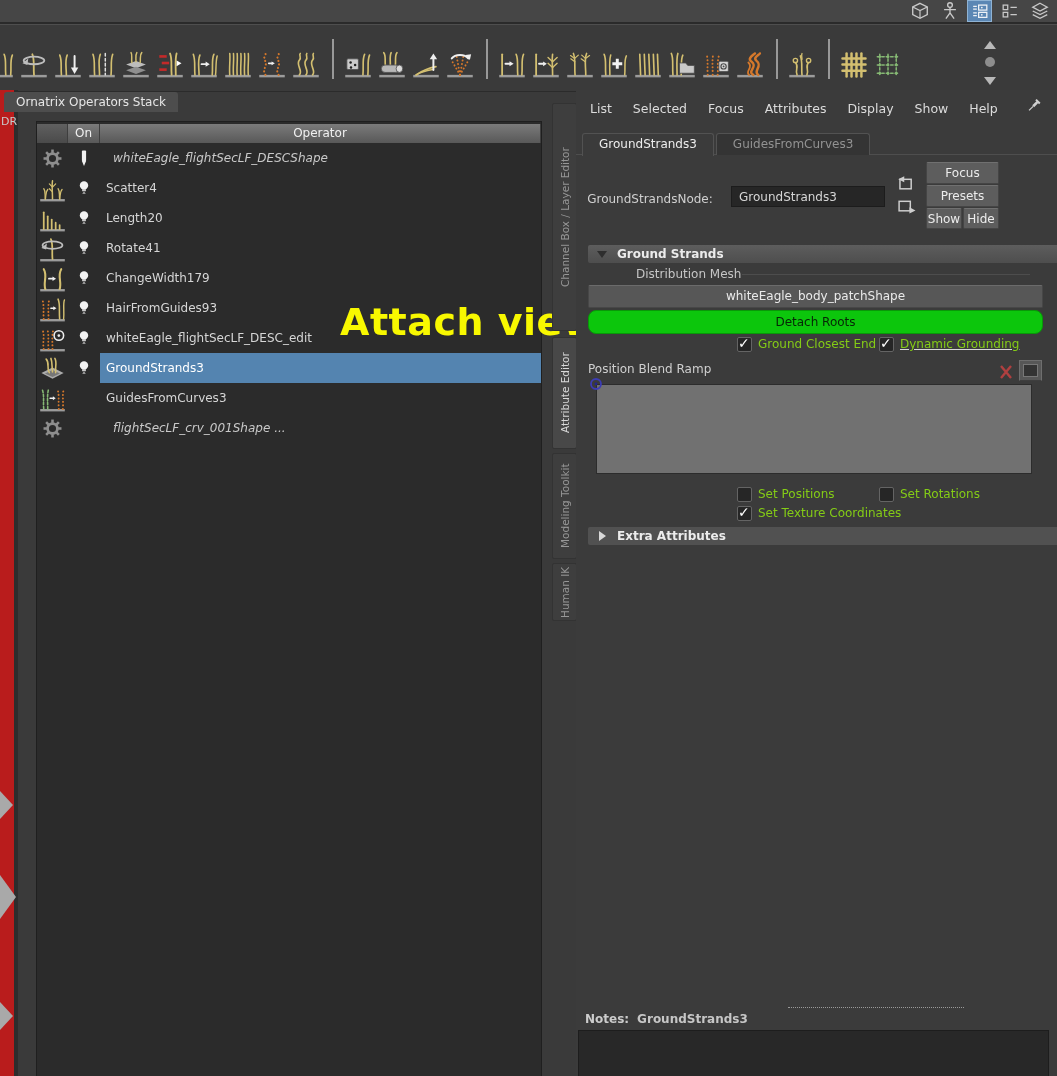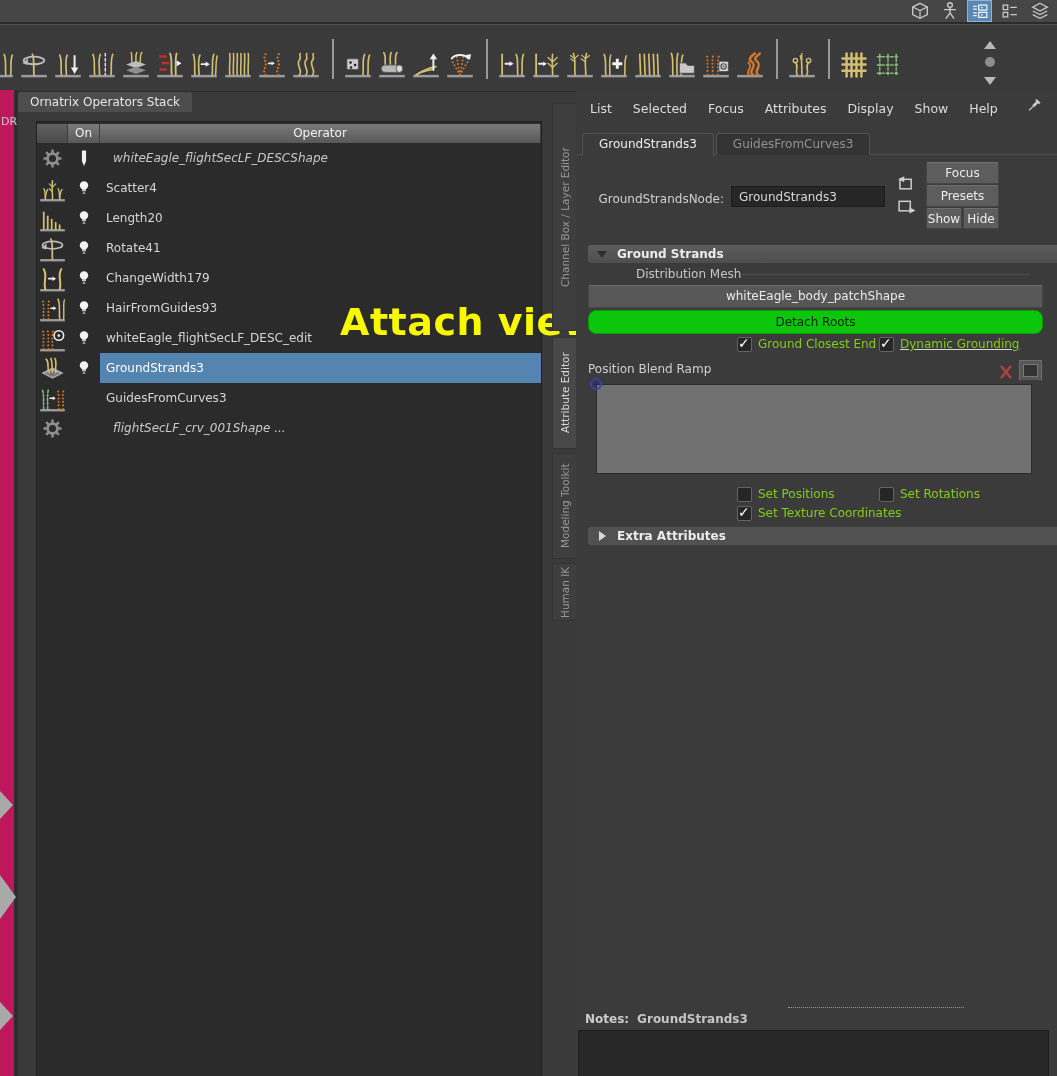--- a/index.html
+++ b/index.html
@@ -13,27 +13,27 @@
   .tb-ico.active{background:#5b87b4;border:1px solid #8fb3d4;}
 
   
   #shelf{position:absolute;left:0;top:24px;width:1057px;height:66px;background:#3a3a3a;border-top:1px solid #4e4e4e;border-bottom:1px solid #2b2b2b;overflow:hidden;}
   #shelf-row{position:absolute;left:-14px;top:12px;display:flex;align-items:flex-end;}
   .shelf-ico{width:28px;height:42px;margin-right:6px;display:flex;align-items:flex-end;}
   .shelf-sep{width:2px;height:40px;background:#989898;margin:0 10px 0 6px;}
   #shelf-scroll{position:absolute;left:983px;top:14px;}
 
   
-  #left-strip{position:absolute;left:0;top:90px;width:14px;height:986px;background:#be185d;border-right:4px solid #2d2d2d;}
+  #left-strip{position:absolute;left:0;top:90px;width:14px;height:986px;background:#b91c1c;border-right:4px solid #2d2d2d;}
   #dr-label{position:absolute;left:1px;top:25px;font-size:11px;color:#c9c9c9;}
   .edge-arrow{position:absolute;left:0;width:0;height:0;border-top:14px solid transparent;border-bottom:14px solid transparent;border-left:13px solid #a9a9a9;}
   .edge-arrow.big{border-top-width:22px;border-bottom-width:22px;border-left-width:16px;}
 
   
-  #ops-tab{position:absolute;left:18px;top:92px;height:20px;line-height:20px;padding:0 12px;background:#4d4d4d;color:#e6e6e6;border-radius:3px 3px 0 0;font-size:12px;}
+  #ops-tab{position:absolute;left:4px;top:92px;height:20px;line-height:20px;padding:0 12px;background:#4d4d4d;color:#e6e6e6;border-radius:3px 3px 0 0;font-size:12px;}
   #ops-list{position:absolute;left:36px;top:121px;width:504px;height:955px;background:#2b2b2b;border:1px solid #1f1f1f;}
   #ops-header{display:grid;grid-template-columns:31px 32px 1fr;height:19px;margin-top:2px;}
   #ops-header .hc{background:linear-gradient(#7b7b7b,#585858);color:#f0f0f0;font-size:12px;text-align:center;line-height:19px;border-right:1px solid #3e3e3e;}
   #ops-header .hc.first{background:linear-gradient(#606060,#4a4a4a);}
   .op-row{display:grid;grid-template-columns:31px 32px 1fr;height:30px;}
   .cell-icon{display:flex;align-items:flex-end;justify-content:center;}
   .cell-icon.center{align-items:center;}
   .cell-on{display:flex;align-items:center;justify-content:center;}
   .cell-label{line-height:30px;padding-left:6px;color:#d6d6d6;white-space:nowrap;overflow:hidden;font-size:12px;}
   .cell-label.italic{font-style:italic;color:#c9c9c9;padding-left:13px;}
@@ -51,21 +51,21 @@
   
   #ae{position:absolute;left:576px;top:90px;width:481px;height:986px;background:#3b3b3b;}
   #ae-menubar{position:absolute;left:14px;top:6px;height:24px;display:flex;gap:21px;align-items:center;}
   .menu-item{font-size:12.5px;color:#dcdcdc;}
   #ae-pin{position:absolute;right:14px;top:8px;}
   #ae-tabbar{position:absolute;left:6px;top:43px;display:flex;}
   #ae-tabline{position:absolute;left:0;top:64px;width:481px;height:1px;background:#4e4e4e;}
   .ae-tab{height:21px;line-height:21px;padding:0 16px;font-size:12px;border:1px solid #525252;border-bottom:none;border-radius:3px 3px 0 0;background:#343434;color:#929292;margin-right:2px;position:relative;z-index:2;}
   .ae-tab.active{background:#3b3b3b;color:#ededed;height:22px;}
 
-  #node-label{position:absolute;left:0;top:99px;width:148px;text-align:right;line-height:21px;color:#d0d0d0;}
+  #node-label{position:absolute;left:0;top:99px;width:148px;text-align:center;line-height:21px;color:#d0d0d0;}
   #node-input{position:absolute;left:155px;top:96px;width:138px;height:19px;background:#262626;border:1px solid #1c1c1c;color:#d6d6d6;font-size:12px;padding:0 7px;font-family:inherit;}
   .conn-btn{position:absolute;width:22px;height:19px;display:flex;align-items:center;justify-content:center;}
   #conn-in{left:319px;top:85px;}
   #conn-out{left:319px;top:107px;}
   .ae-btn{position:absolute;background:#5d5d5d;border:1px solid #454545;border-top-color:#707070;border-radius:2px;color:#ececec;font-size:12px;text-align:center;line-height:20px;}
   #btn-focus{left:350px;top:72px;width:71px;height:20px;}
   #btn-presets{left:350px;top:95px;width:71px;height:20px;}
   #btn-show{left:350px;top:118px;width:34px;height:19px;}
   #btn-hide{left:387px;top:118px;width:34px;height:19px;}
 

